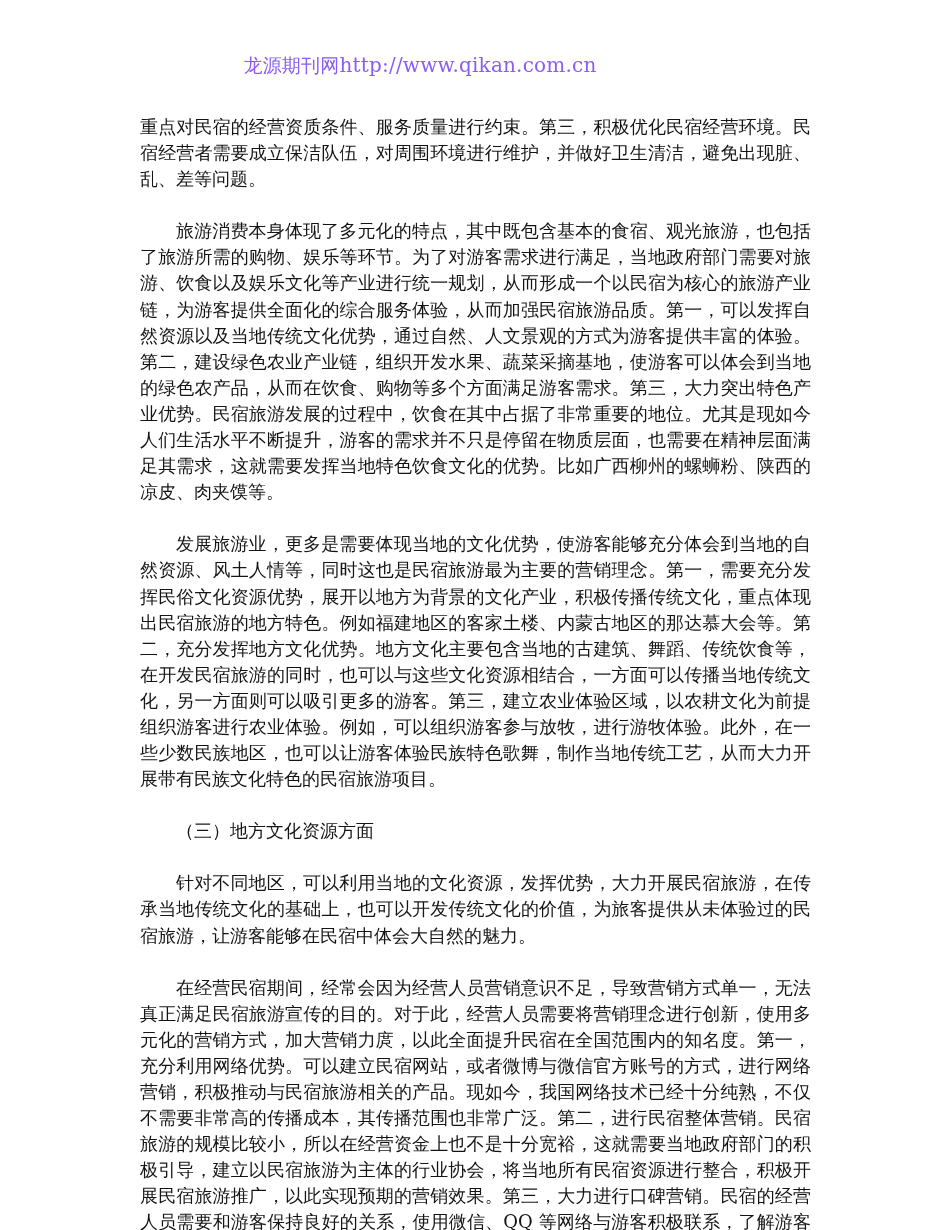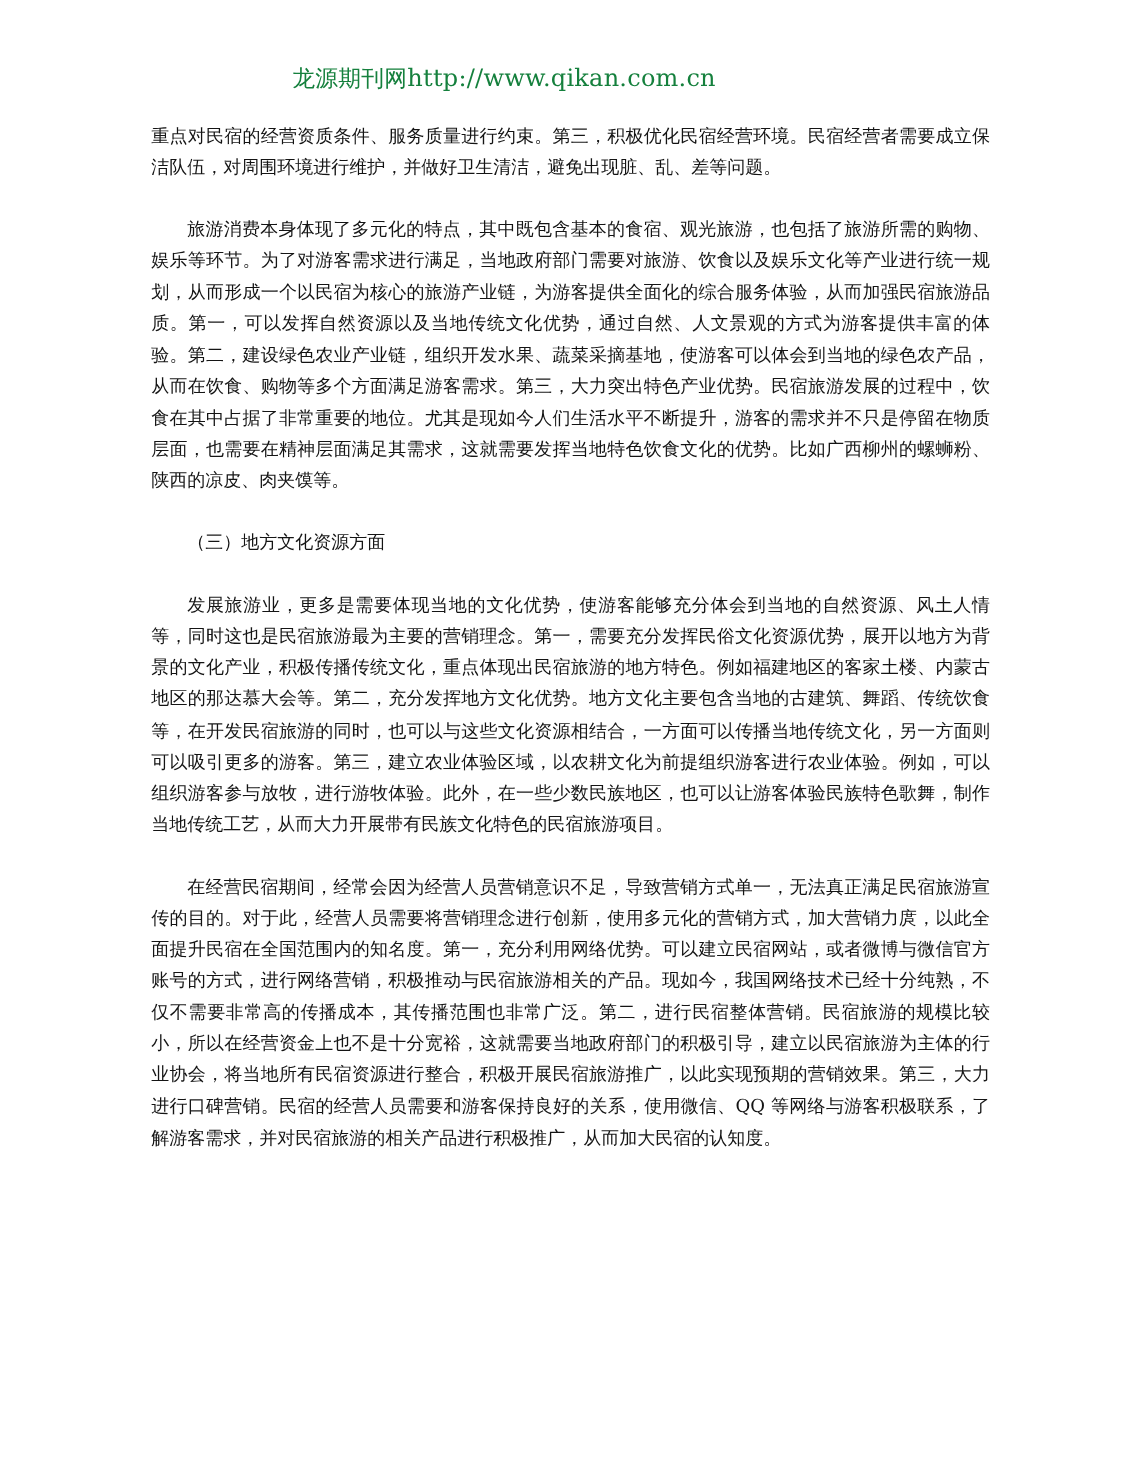--- a/index.html
+++ b/index.html
@@ -18,42 +18,42 @@
   .site-header {
     position: absolute;
     top: 52px;
     left: 0;
     width: 950px;
     text-align: center;
     padding-right: 110px;
     box-sizing: border-box;
     font-size: 19.5px;
     line-height: 26px;
-    color: #15803d;
+    color: #8b5cf6;
     letter-spacing: 0.2px;
     white-space: nowrap;
   }
   .site-header .cn {
     font-family: "DejaVu Sans", "Liberation Sans", sans-serif;
     font-size: 19px;
   }
   .site-header .url {
     font-family: "DejaVu Serif", "Liberation Serif", serif;
     font-size: 20px;
   }
   .body-col {
     position: absolute;
     top: 100px;
     left: 126px;
     width: 699px;
   }
   .para {
-    margin: 0;
+    margin: 14px;
     font-family: "DejaVu Serif", "Liberation Serif", serif;
-    font-size: 15px;
+    font-size: 18px;
     line-height: 26.1px;
     color: #141414;
     text-align: justify;
     text-justify: inter-ideograph;
     letter-spacing: 0px;
     word-break: break-all;
   }
   .para + .para {
     margin-top: 26px;
   }
@@ -69,18 +69,19 @@
 
 <div class="page">
 
   <div class="site-header">
     <span class="cn">龙源期刊网</span><span class="url">http://www.qikan.com.cn</span>
   </div>
 
   <div class="body-col" id="body-col">
       <p class="para">重点对民宿的经营资质条件、服务质量进行约束。第三，积极优化民宿经营环境。民宿经营者需要成立保洁队伍，对周围环境进行维护，并做好卫生清洁，避免出现脏、乱、差等问题。</p>
       <p class="para indent">旅游消费本身体现了多元化的特点，其中既包含基本的食宿、观光旅游，也包括了旅游所需的购物、娱乐等环节。为了对游客需求进行满足，当地政府部门需要对旅游、饮食以及娱乐文化等产业进行统一规划，从而形成一个以民宿为核心的旅游产业链，为游客提供全面化的综合服务体验，从而加强民宿旅游品质。第一，可以发挥自然资源以及当地传统文化优势，通过自然、人文景观的方式为游客提供丰富的体验。第二，建设绿色农业产业链，组织开发水果、蔬菜采摘基地，使游客可以体会到当地的绿色农产品，从而在饮食、购物等多个方面满足游客需求。第三，大力突出特色产业优势。民宿旅游发展的过程中，饮食在其中占据了非常重要的地位。尤其是现如今人们生活水平不断提升，游客的需求并不只是停留在物质层面，也需要在精神层面满足其需求，这就需要发挥当地特色饮食文化的优势。比如广西柳州的螺蛳粉、陕西的凉皮、肉夹馍等。</p>
+      <p class="para indent">发展旅游业，更多是需要体现当地的文化优势，使游客能够充分体会到当地的自然资源、风土人情等，同时这也是民宿旅游最为主要的营销理念。第一，需要充分发挥民俗文化资源优势，展开以地方为背景的文化产业，积极传播传统文化，重点体现出民宿旅游的地方特色。例如福建地区的客家土楼、内蒙古地区的那达慕大会等。第二，充分发挥地方文化优势。地方文化主要包含当地的古建筑、舞蹈、传统饮食等，在开发民宿旅游的同时，也可以与这些文化资源相结合，一方面可以传播当地传统文化，另一方面则可以吸引更多的游客。第三，建立农业体验区域，以农耕文化为前提组织游客进行农业体验。例如，可以组织游客参与放牧，进行游牧体验。此外，在一些少数民族地区，也可以让游客体验民族特色歌舞，制作当地传统工艺，从而大力开展带有民族文化特色的民宿旅游项目。</p>
       <p class="para indent heading">（三）地方文化资源方面</p>
-      <p class="para indent">发展旅游业，更多是需要体现当地的文化优势，使游客能够充分体会到当地的自然资源、风土人情等，同时这也是民宿旅游最为主要的营销理念。第一，需要充分发挥民俗文化资源优势，展开以地方为背景的文化产业，积极传播传统文化，重点体现出民宿旅游的地方特色。例如福建地区的客家土楼、内蒙古地区的那达慕大会等。第二，充分发挥地方文化优势。地方文化主要包含当地的古建筑、舞蹈、传统饮食等，在开发民宿旅游的同时，也可以与这些文化资源相结合，一方面可以传播当地传统文化，另一方面则可以吸引更多的游客。第三，建立农业体验区域，以农耕文化为前提组织游客进行农业体验。例如，可以组织游客参与放牧，进行游牧体验。此外，在一些少数民族地区，也可以让游客体验民族特色歌舞，制作当地传统工艺，从而大力开展带有民族文化特色的民宿旅游项目。</p>
+      <p class="para indent">针对不同地区，可以利用当地的文化资源，发挥优势，大力开展民宿旅游，在传承当地传统文化的基础上，也可以开发传统文化的价值，为旅客提供从未体验过的民宿旅游，让游客能够在民宿中体会大自然的魅力。</p>
       <p class="para indent">在经营民宿期间，经常会因为经营人员营销意识不足，导致营销方式单一，无法真正满足民宿旅游宣传的目的。对于此，经营人员需要将营销理念进行创新，使用多元化的营销方式，加大营销力庹，以此全面提升民宿在全国范围内的知名度。第一，充分利用网络优势。可以建立民宿网站，或者微博与微信官方账号的方式，进行网络营销，积极推动与民宿旅游相关的产品。现如今，我国网络技术已经十分纯熟，不仅不需要非常高的传播成本，其传播范围也非常广泛。第二，进行民宿整体营销。民宿旅游的规模比较小，所以在经营资金上也不是十分宽裕，这就需要当地政府部门的积极引导，建立以民宿旅游为主体的行业协会，将当地所有民宿资源进行整合，积极开展民宿旅游推广，以此实现预期的营销效果。第三，大力进行口碑营销。民宿的经营人员需要和游客保持良好的关系，使用微信、QQ 等网络与游客积极联系，了解游客需求，并对民宿旅游的相关产品进行积极推广，从而加大民宿的认知度。</p>
     </div>
 
 </div>
 
 </body></html>

